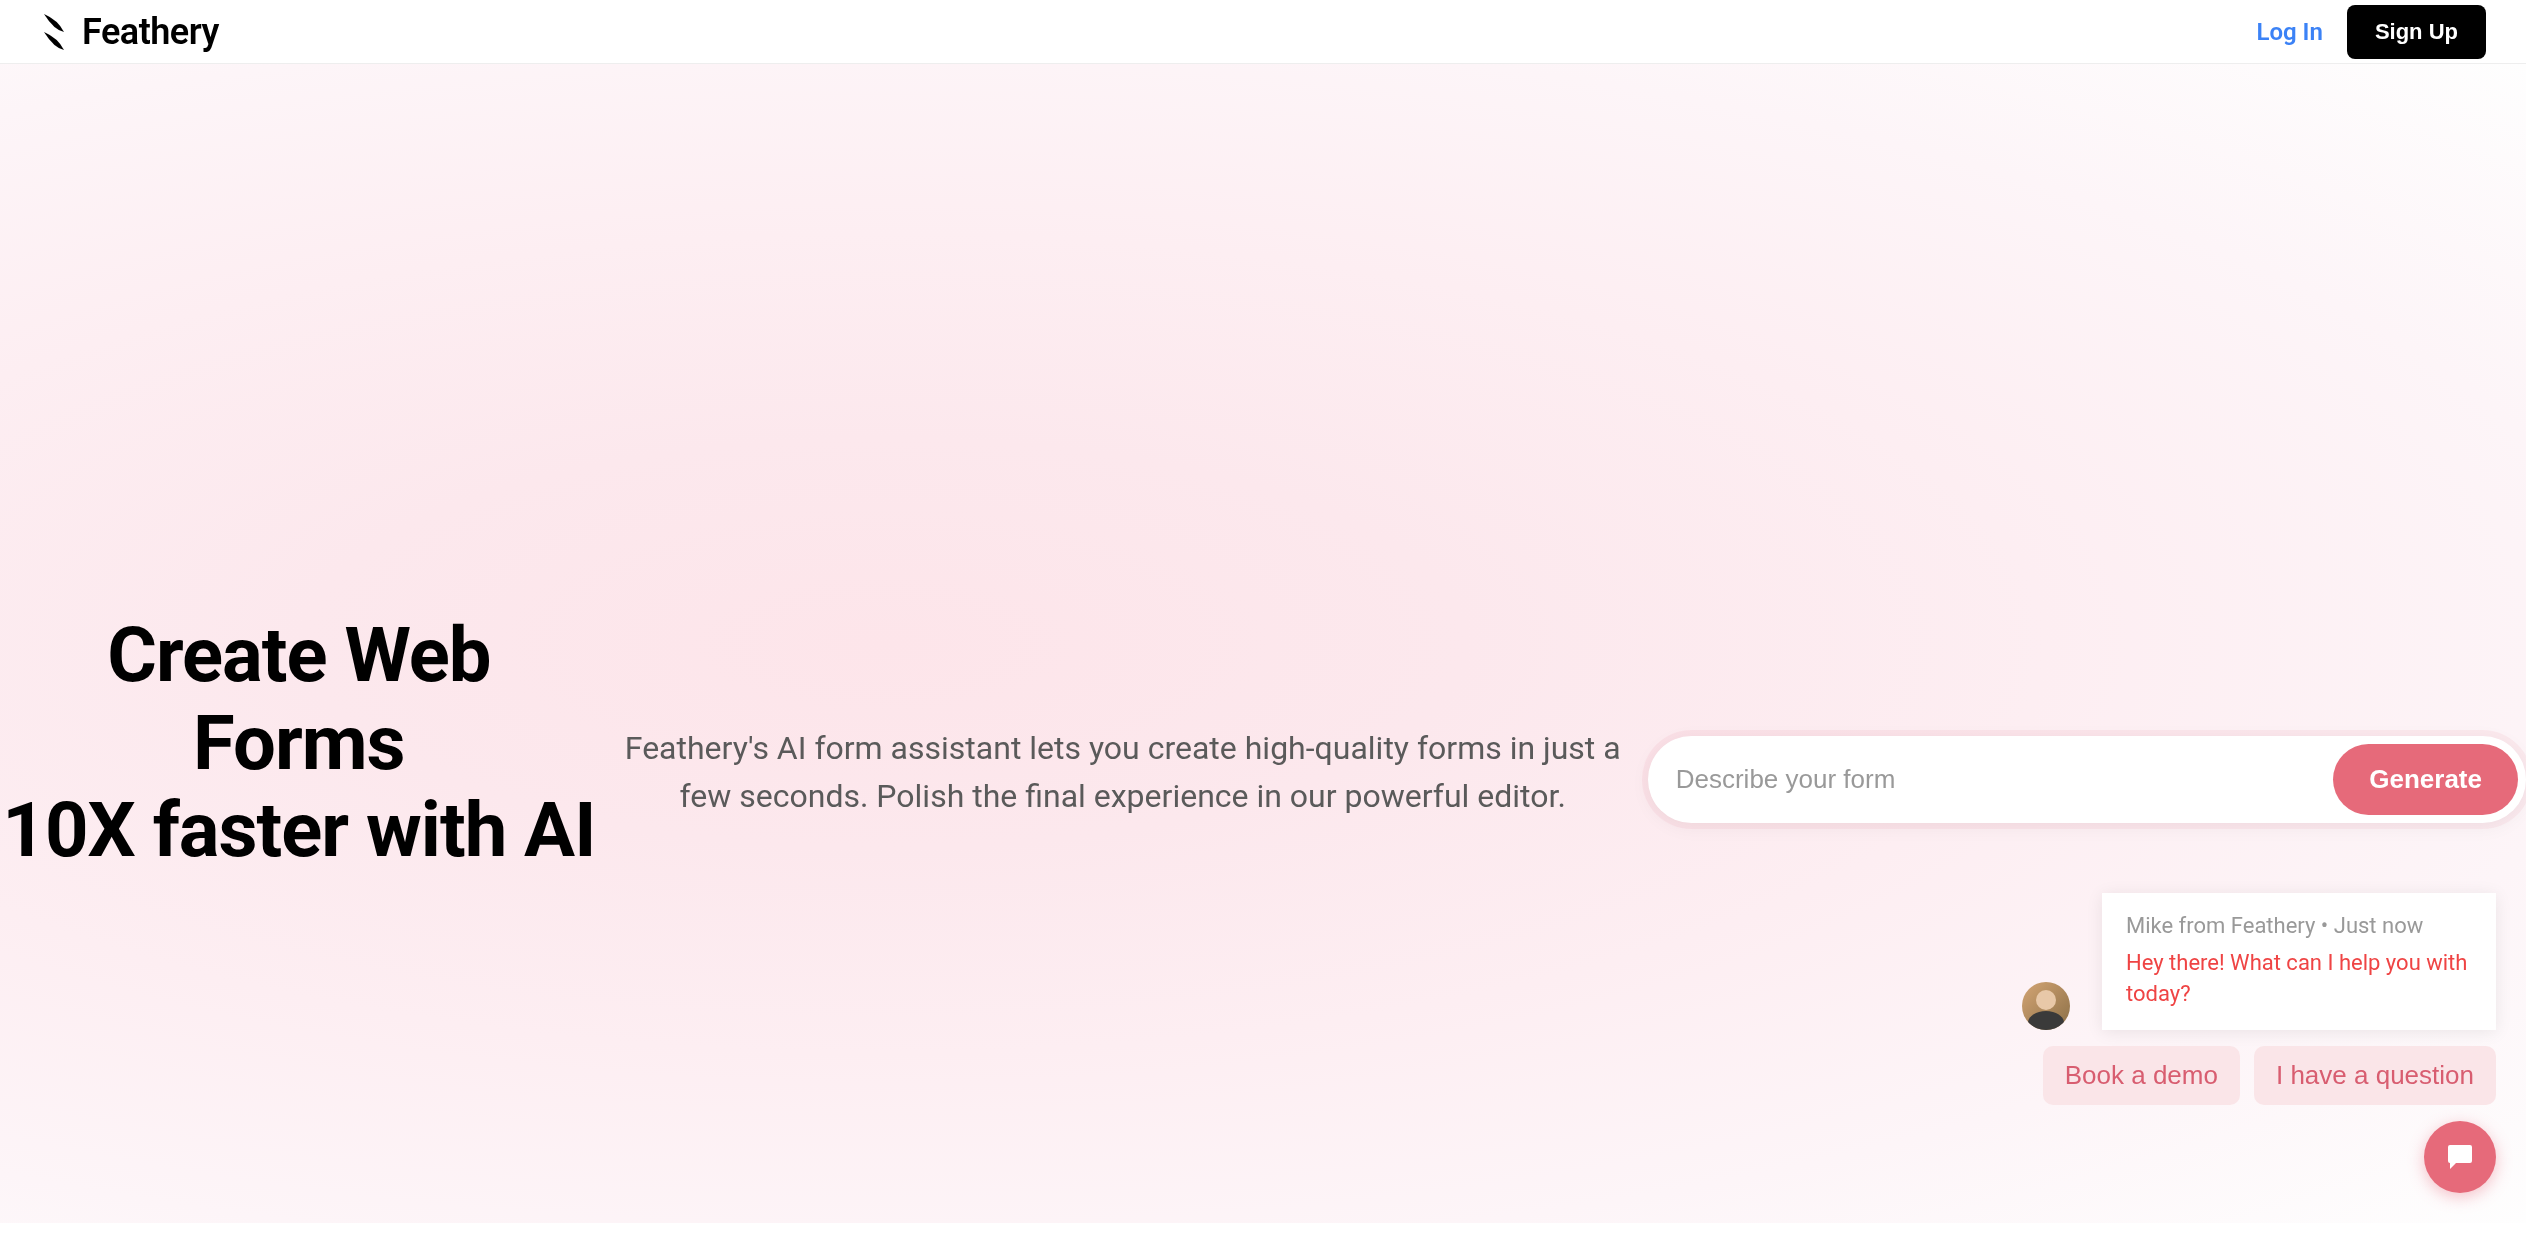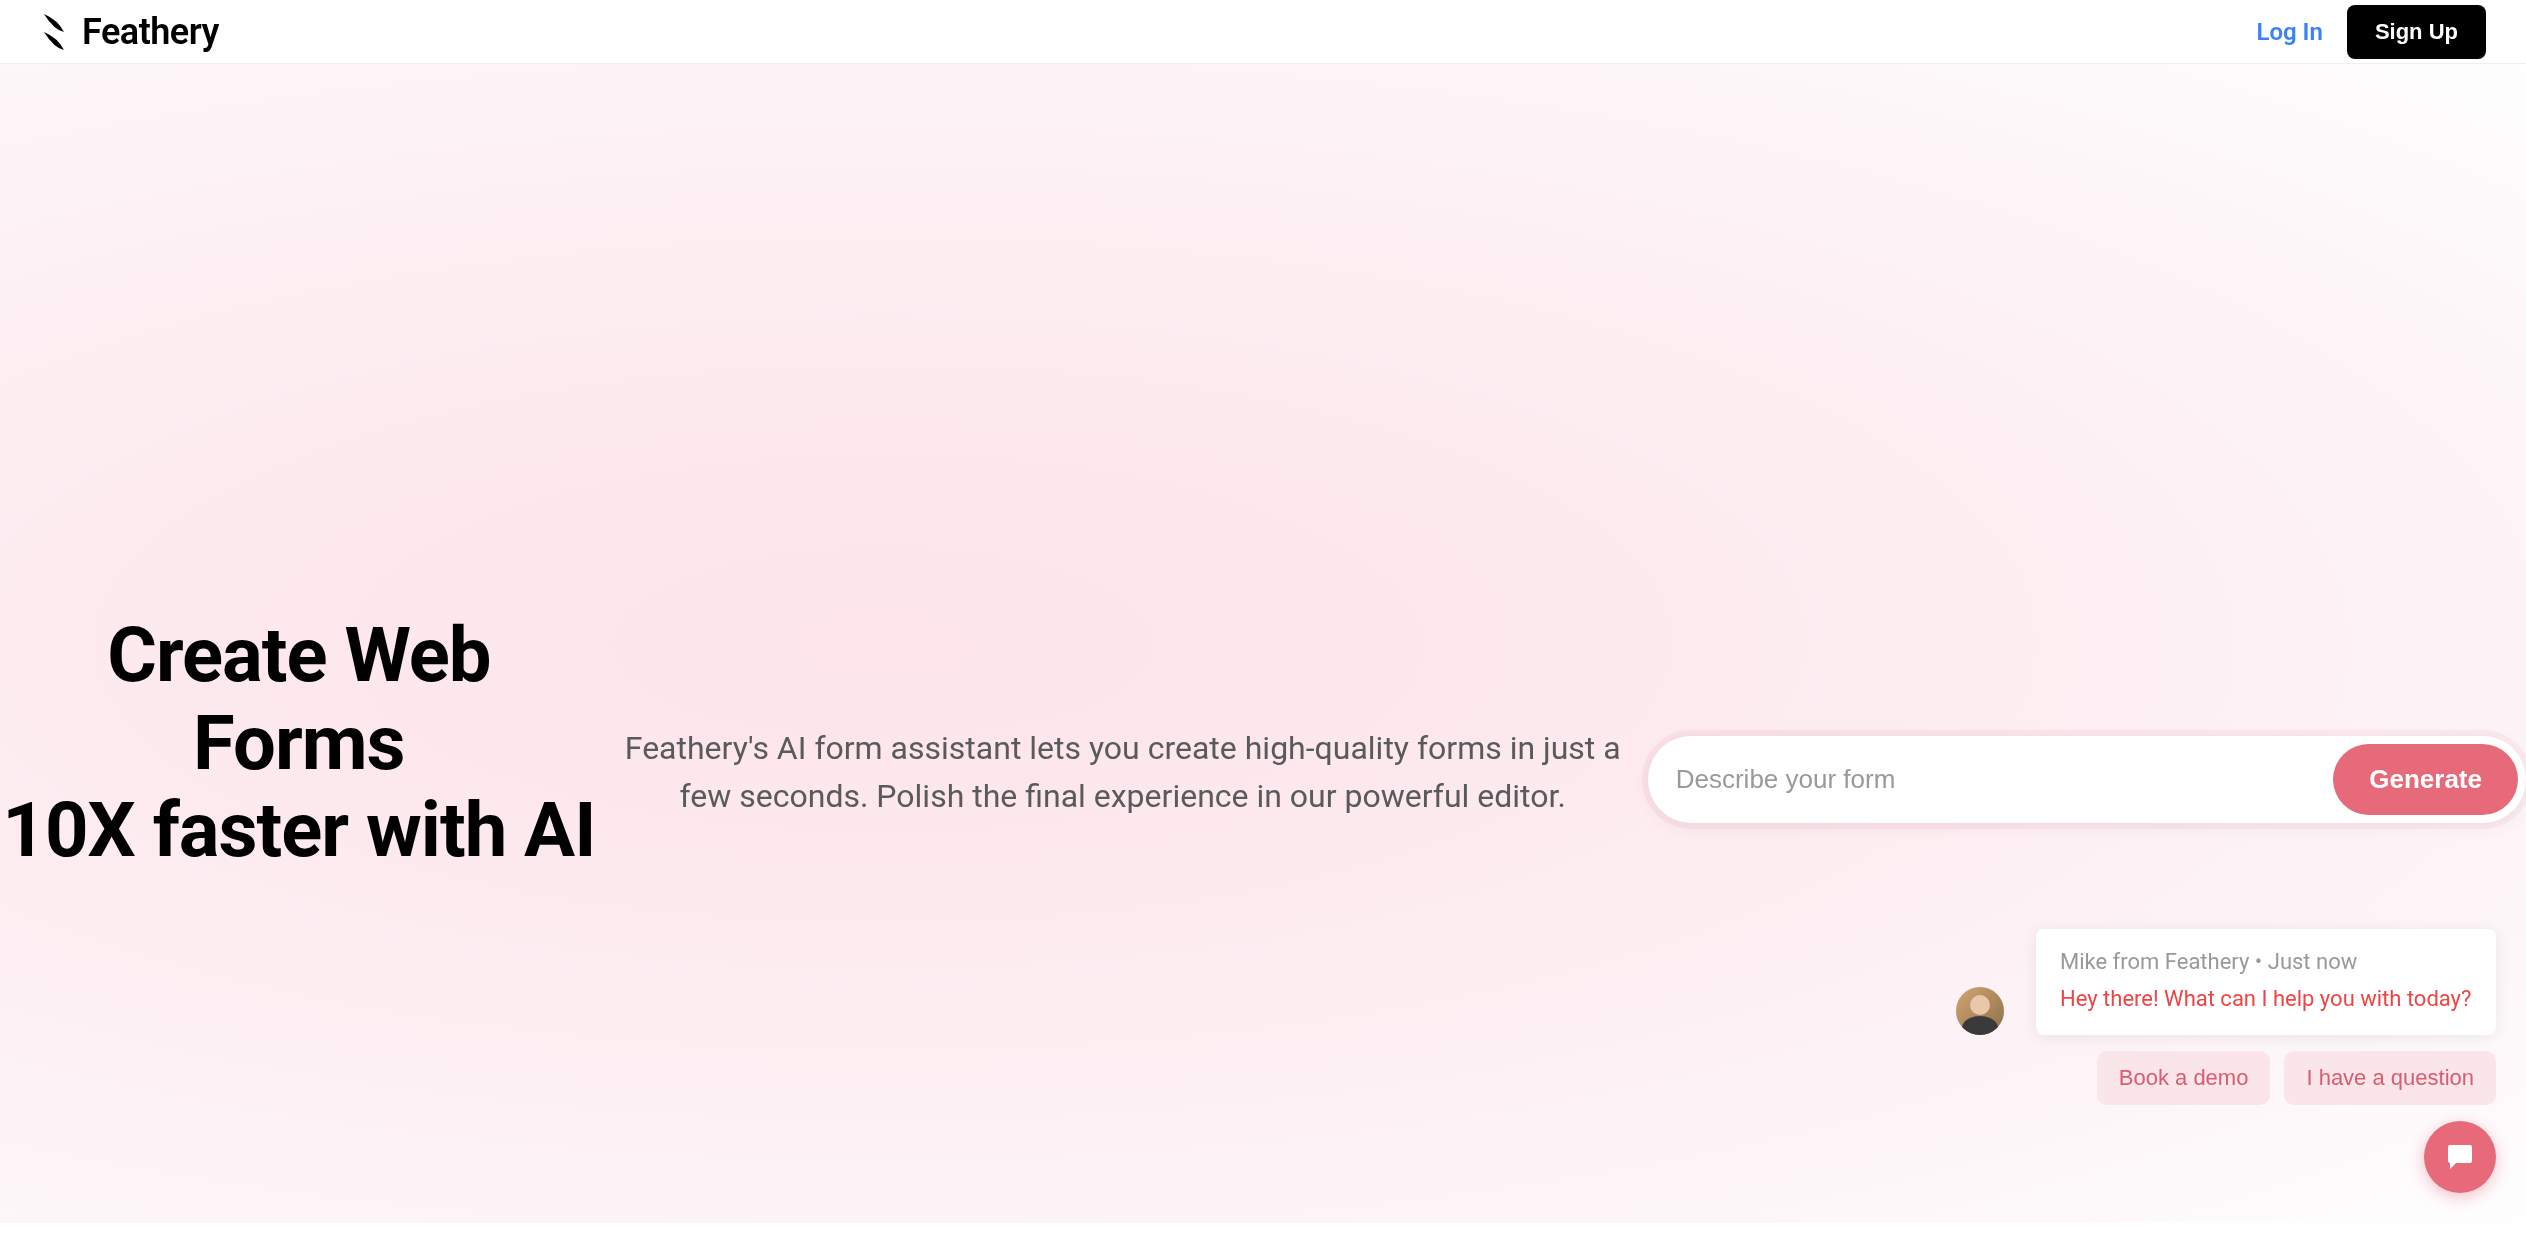--- a/index.html
+++ b/index.html
@@ -179,23 +179,23 @@
       left: 50%;
       transform: translateX(-50%);
       width: 36px;
       height: 24px;
       background: #3a3a3a;
       border-radius: 50% 50% 0 0;
     }
     
     .chat-bubble {
       background: white;
-      border-radius: 8px;
+      border-radius: 0;
       padding: 20px 24px;
-      width: 460px;
+      width: 394px;
       box-shadow: 0 2px 16px rgba(0,0,0,0.08);
       margin-left: 20px;
     }
     
     .chat-header {
       font-size: 22px;
       color: #999;
       margin-bottom: 10px;
     }
     
@@ -207,21 +207,21 @@
     
     .chat-actions {
       display: flex;
       gap: 14px;
     }
     
     .chat-action-button {
       background: #fae5e8;
       color: #d85d70;
       border: none;
-      font-size: 22px;
+      font-size: 26px;
       padding: 14px 22px;
       border-radius: 10px;
       cursor: pointer;
       font-weight: 400;
     }
     
     .chat-launcher {
       width: 72px;
       height: 72px;
       border-radius: 50%;

